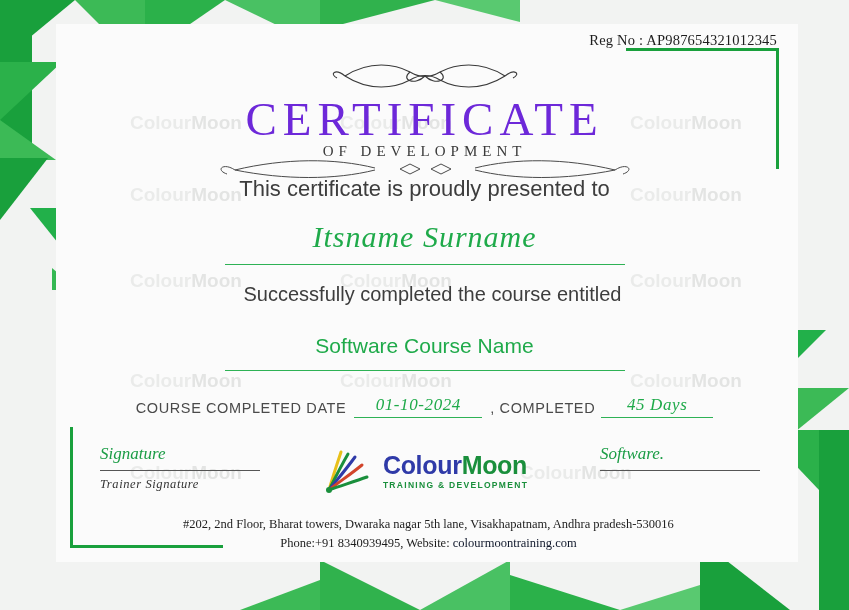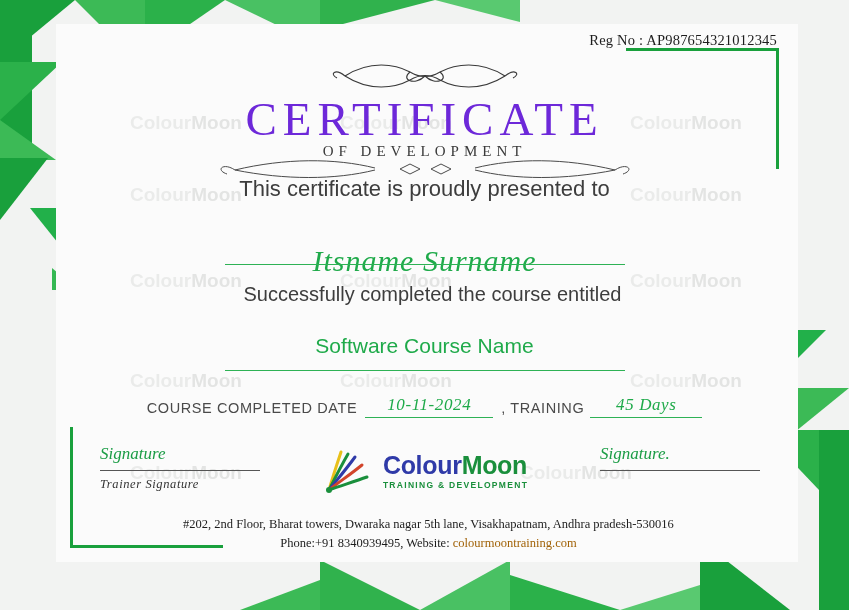--- a/index.html
+++ b/index.html
@@ -252,21 +252,20 @@
   }
   .recipient {
     position: absolute;
     top: 220px; left: 0; right: 0;
     text-align: center;
     font-family: "Liberation Serif", serif;
     font-style: italic;
     font-size: 30px;
     color: #1faa4a;
     letter-spacing: 1px;
-    margin-top: 24px;
   }
   .recipient-rule {
     position: absolute;
     top: 264px; left: 225px;
     width: 400px;
     border-bottom: 1px solid #2eb255;
   }
   .completed-line {
     position: absolute;
     top: 283px; left: 0; right: 0;
@@ -387,21 +386,21 @@
   .footer {
     position: absolute;
     top: 515px; left: 0; right: 0;
     text-align: center;
     font-family: "Liberation Serif", serif;
     font-size: 12.5px;
     color: #1c1c1c;
     line-height: 1.5;
     padding-left: 8px;
   }
-  .footer .link { color: #a16207; }
+  .footer .link { color: #0f172a; }
 </style>
 </head>
 <body>
 
 <div class="certificate">
 
   <div class="tri tl-1"></div>
   <div class="tri tl-2"></div>
   <div class="tri tl-3"></div>
   <div class="tri tl-4"></div>
@@ -487,33 +486,33 @@
     <div class="recipient">Itsname Surname</div>
     <div class="recipient-rule"></div>
 
     <div class="completed-line">Successfully completed the course  entitled</div>
 
     <div class="course-name">Software Course Name</div>
     <div class="course-rule"></div>
 
     <div class="date-row">
       <span class="lbl">COURSE COMPLETED DATE</span>
-      <span class="date-field"><span>10-11-2024</span></span>
-      <span class="lbl">, TRAINING</span>
+      <span class="date-field"><span>01-10-2024</span></span>
+      <span class="lbl">, COMPLETED</span>
       <span class="dur-field"><span>45 Days</span></span>
     </div>
 
     <div class="sig left">
       <div class="sig-script">Signature</div>
       <div class="sig-rule"></div>
       <div class="sig-label">Trainer Signature</div>
     </div>
 
     <div class="sig right">
-      <div class="sig-script">Signature.</div>
+      <div class="sig-script">Software.</div>
       <div class="sig-rule"></div>
     </div>
 
     <div class="logo">
       <svg class="logo-mark" viewBox="0 0 54 46">
         <g stroke-linecap="round" fill="none" stroke-width="3">
           <path d="M8 42 C 12 28, 16 16, 20 4" stroke="#e8c01a"></path>
           <path d="M8 42 C 14 30, 20 18, 27 6" stroke="#1a8f3c"></path>
           <path d="M8 42 C 16 32, 26 20, 34 9" stroke="#2f3aa8"></path>
           <path d="M8 42 C 18 34, 30 26, 41 17" stroke="#d2452b"></path>

